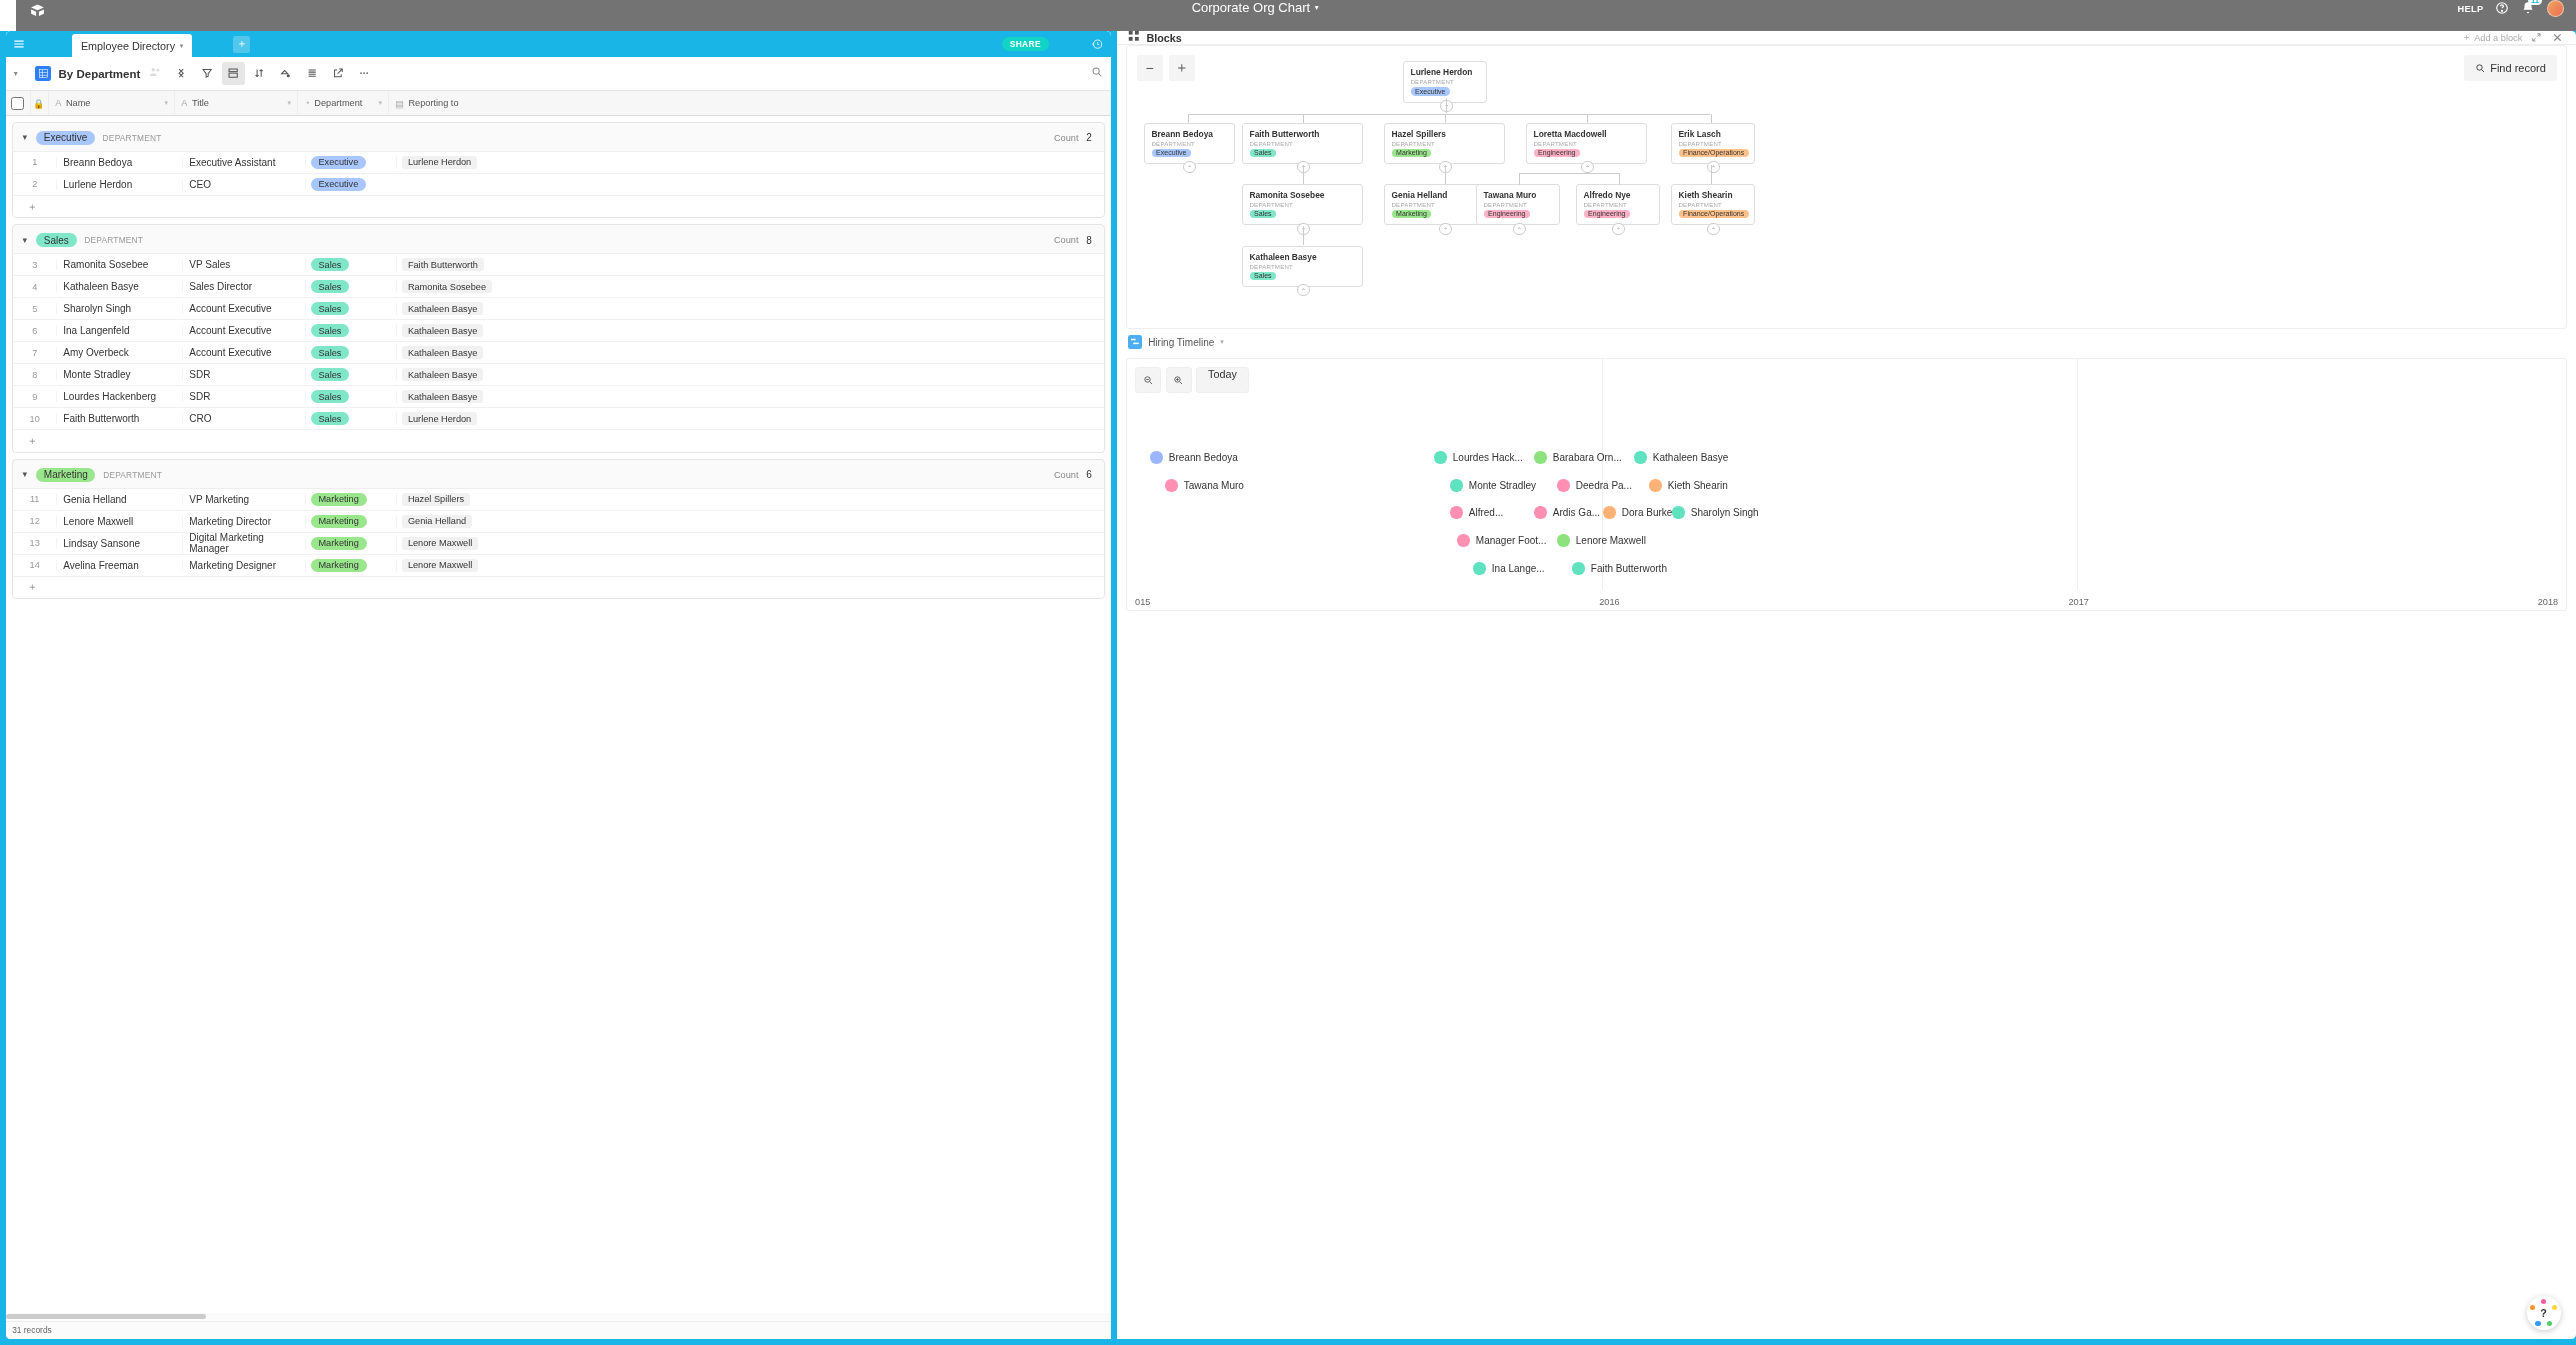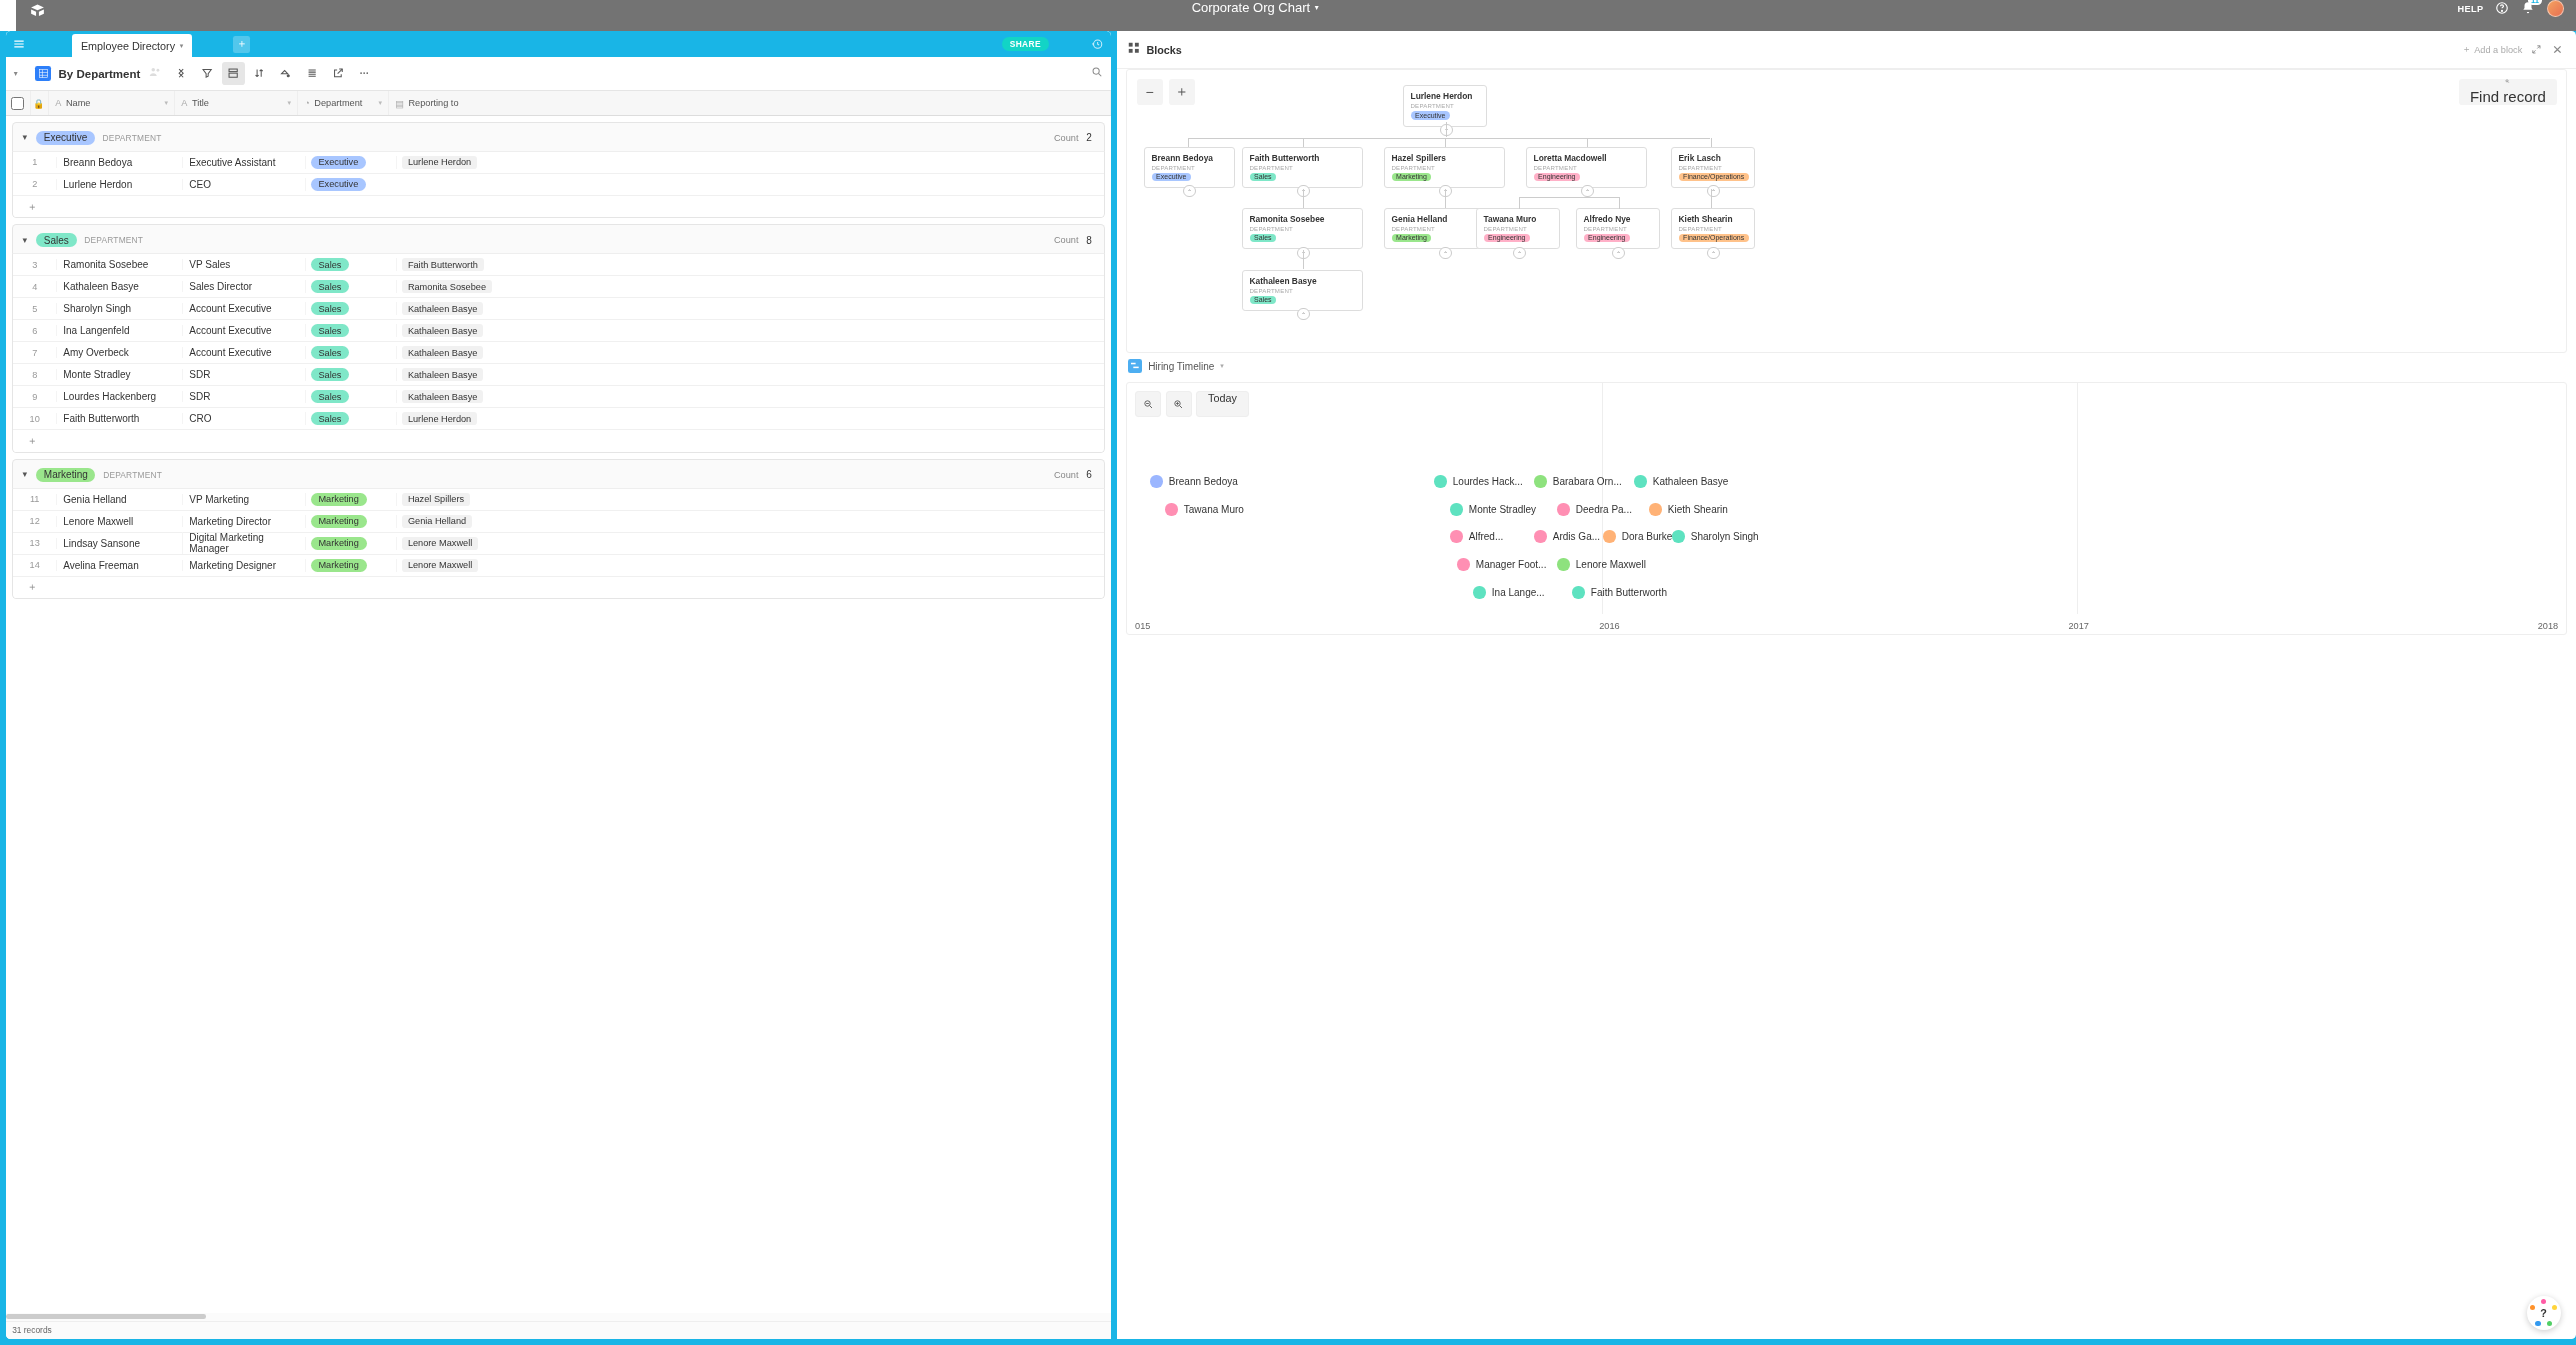--- a/index.html
+++ b/index.html
@@ -74,36 +74,36 @@
 .row .rreport { flex:1; padding-left:4.6px; border-left:0.8px solid #f4f4f4;}
 .pill { display:inline-block; padding: 1.5px 7.7px; border-radius: 7.7px; font-size:9.2px; }
 .chip { display:inline-block; padding: 1.5px 6.1px; border-radius: 3.1px; font-size:9.2px; background:#f1f1f1; }
 .add-row { display:flex; align-items:center; height:21.5px; padding-left:14px; color:#888; cursor:pointer; }
 
 .status-bar { height:18.4px; border-top:0.8px solid #eee; background:#fbfbfb; font-size:8.4px; color:#666; display:flex; align-items:center; padding:0 6.1px;}
 .hscroll { height:7.7px; background:#fbfbfb; position:relative;}
 .hscroll .thumb { position:absolute; left:0; top:1.5px; width:200px; height:4.6px; background:#ccc; border-radius:2.3px;}
 
 
-.blocks-header { height: 38px; display:flex; align-items:center; padding: 0 10.8px; border-bottom:0.8px solid #eee; gap:6.1px;}
+.blocks-header { height: 14px; display:flex; align-items:center; padding: 0 10.8px; border-bottom:0.8px solid #eee; gap:6.1px;}
 .blocks-header .title { font-weight:600; font-size:10.8px;}
 .blocks-header .spacer { flex:1; }
 .blocks-header .addblk { color:#aaa; font-size:9.2px; display:flex; align-items:center; gap:3.1px;}
 .blocks-header .hbtn { color:#888; cursor:pointer; width:15.4px; display:flex; justify-content:center;}
 
 .block-title { display:flex; align-items:center; padding: 6.1px 10.8px 4.6px; gap:6.1px; }
 .block-title .bsq { width:14px;height:14px;border-radius:2.3px;display:flex;align-items:center;justify-content:center;}
 .block-title .bname { font-size:10px; color:#555;}
 .block-title .caret { font-size:7px; color:#aaa;}
 
 .orgchart-wrap { border:0.8px solid #eee; margin: 0 9.2px; border-radius:3.1px; position:relative; height: 284px; overflow:hidden; }
 .orgchart-ctrl { display:flex; gap:6.1px; position:absolute; left:9.2px; top:9.2px; z-index:2;}
 .orgchart-ctrl .zbtn, .find-btn { height:26px; background:#f4f4f4; border-radius:3.1px; display:flex; align-items:center; justify-content:center; cursor:pointer; border:none;}
 .orgchart-ctrl .zbtn { width:26px; font-size:14px; color:#555;}
-.find-btn { position:absolute; right:9.2px; top:9.2px; padding:0 10.8px; gap:4.6px; font-size:15px; color:#333; z-index:2;flex-direction:column;}
+.find-btn { position:absolute; right:9.2px; top:9.2px; padding:0 10.8px; gap:4.6px; font-size:11px; color:#333; z-index:2;}
 
 .oc-canvas { position:absolute; inset:0; }
 .oc-node { position:absolute; border:0.8px solid #ddd; border-radius:3.1px; background:#fff; padding:4.6px 6.1px 6.1px; font-size:7.7px; min-width:84px;}
 .oc-node .nm { font-size:8.4px; font-weight:600; color:#333; margin-bottom:1.5px;}
 .oc-node .dl { font-size:6.1px; color:#aaa; letter-spacing:0.2px;}
 .oc-node .dp { display:inline-block; padding:0.8px 4.6px; border-radius:6.1px; font-size:7px; margin-top:1.5px;}
 .oc-collapse { position:absolute; width:12.3px; height:12.3px; border:0.8px solid #ccc; border-radius:50%; background:#fff; display:flex; align-items:center; justify-content:center; font-size:6.1px; color:#888;}
 .oc-line { position:absolute; background:#ccc; }
 
 .timeline-wrap { border:0.8px solid #eee; margin: 4.6px 9.2px 9.2px; border-radius:3.1px; position:relative; height: 253px; }

